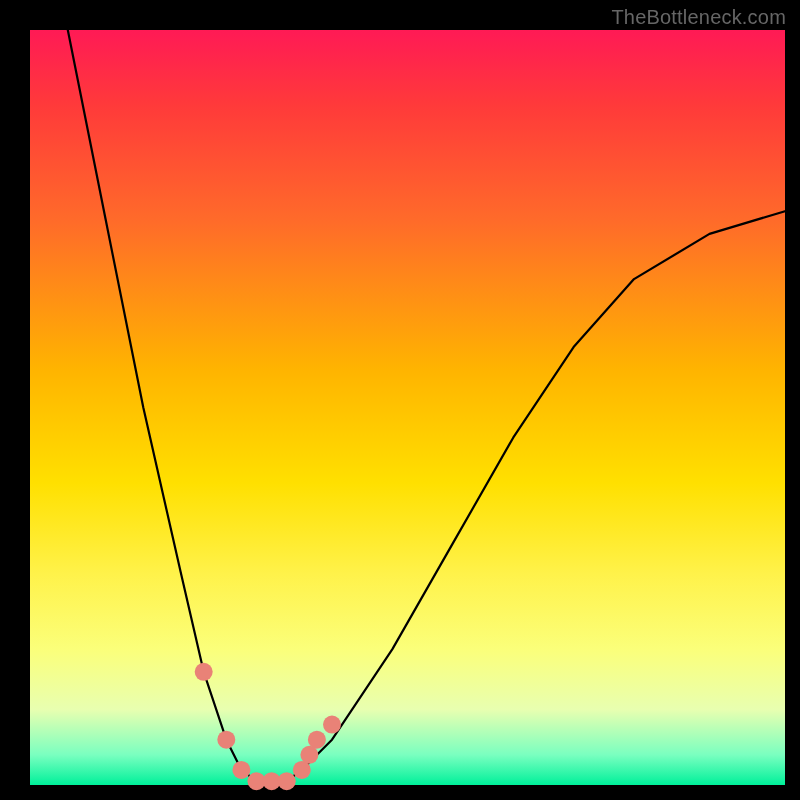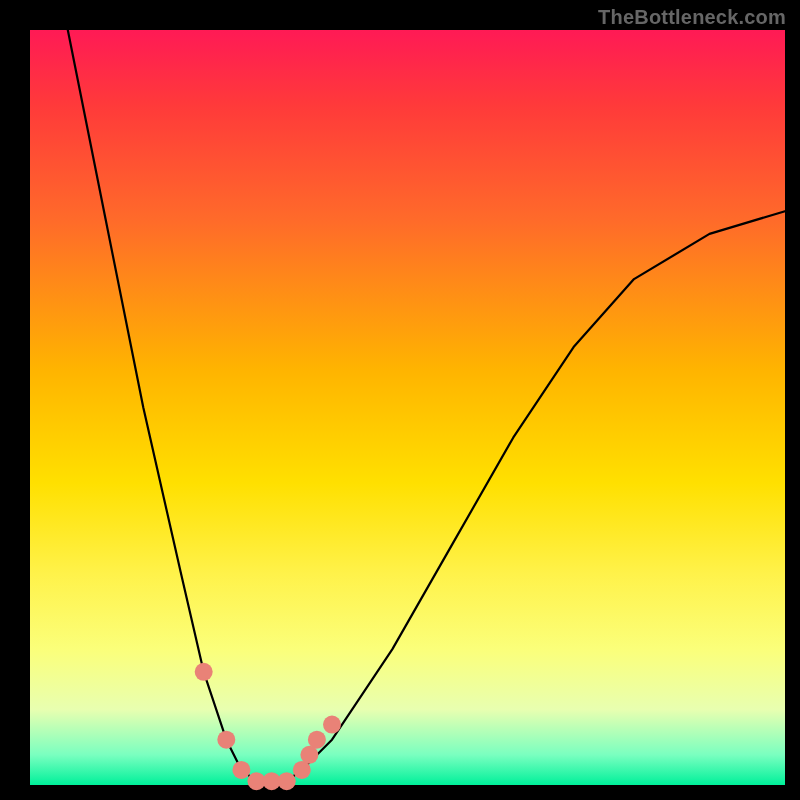--- a/index.html
+++ b/index.html
@@ -33,21 +33,21 @@
       #e8ffb0 90%,
       #7affc0 96%,
       #00f09a 100%);
   }
   .watermark {
     position: absolute;
     top: 6px;
     right: 14px;
     color: #666;
     font-size: 20px;
-    font-weight: 700;
+    font-weight: 400;
     letter-spacing: 0.2px;
     user-select: none;
   }
   svg.curve {
     position: absolute;
     left: 0;
     top: 0;
     width: 755px;
     height: 755px;
     overflow: visible;

